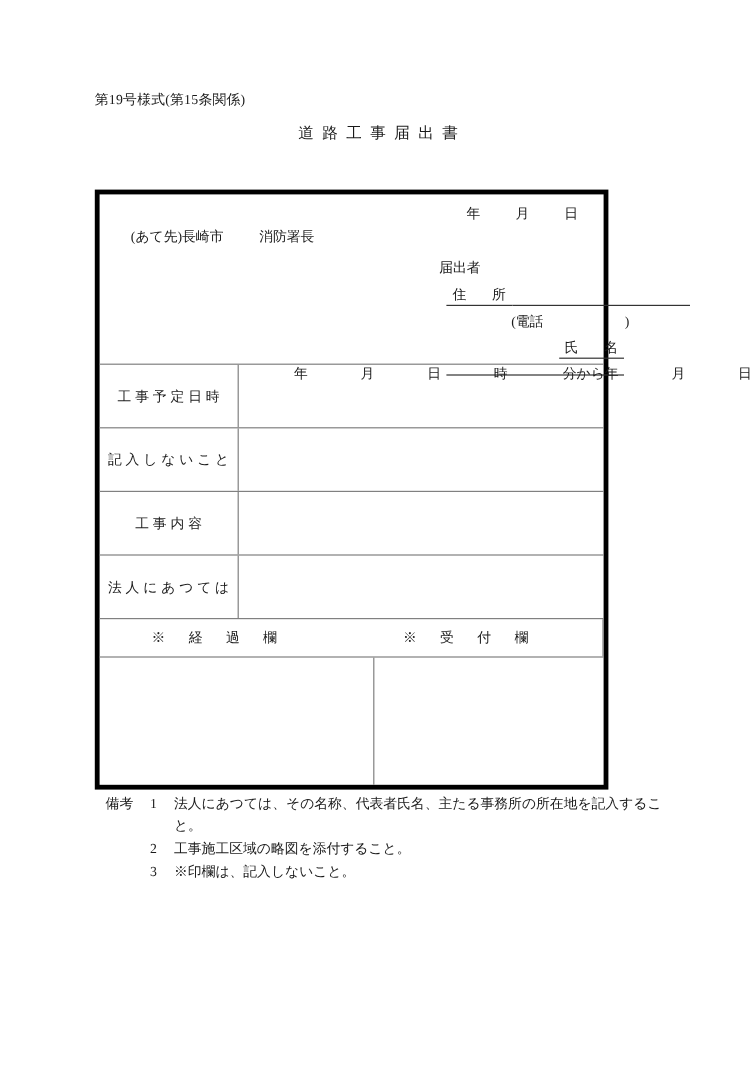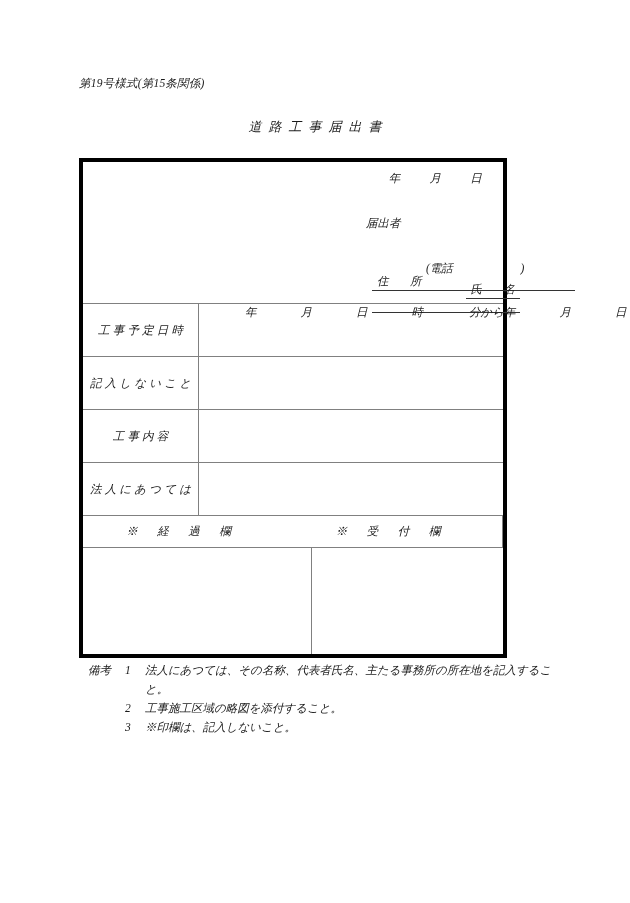--- a/index.html
+++ b/index.html
@@ -11,36 +11,35 @@
     width: 630px;
     height: 903px;
     position: relative;
     font-family: "Liberation Serif", "DejaVu Serif", serif;
     color: #1a1a1a;
     overflow: hidden;
   }
   .page {
     position: absolute;
     inset: 0;
-    font-style: italic;
   }
 
   
   .form-code {
     position: absolute;
     left: 79px;
     top: 76px;
     font-size: 11.5px;
     letter-spacing: 0.2px;
     white-space: nowrap;
   }
   .doc-title {
     position: absolute;
     left: 0;
-    top: 118px;
+    top: 102px;
     width: 630px;
     text-align: center;
     font-size: 13px;
     letter-spacing: 7px;
     text-indent: 7px;
     white-space: nowrap;
   }
 
   
   .table {
@@ -112,21 +111,21 @@
     white-space: nowrap;
   }
   .field-row {
     position: absolute;
     left: 289px;
     font-size: 11.5px;
     white-space: nowrap;
     display: flex;
     align-items: flex-end;
   }
-  .field-row.addr  { top: 76px; margin-top: 36px; }
+  .field-row.addr  { top: 76px; }
   .field-row.name  { top: 120px; flex-direction: column; }
   .field-label {
     letter-spacing: 5px;
     text-indent: 5px;
     border-bottom: 1px solid #333;
     padding-bottom: 1px;
     white-space: nowrap;
   }
   .field-rule {
     flex: 0 0 auto;
@@ -242,20 +241,25 @@
 
     <div class="row">
       <div class="cell-body addr-block">
 
         <div class="date-line">
           <span>年</span>
           <span>月</span>
           <span>日</span>
         </div>
 
+        <div class="addressee">
+          <span>(あて先)長崎市</span>
+          <span class="gap"></span>
+          <span>消防署長</span>
+        </div>
 
         <div class="submitter">届出者</div>
 
         <div class="field-row addr">
           <span class="field-label">住　所</span>
           <span class="field-rule"></span>
         </div>
 
         <div class="phone-row">
           <span>(電話</span>

